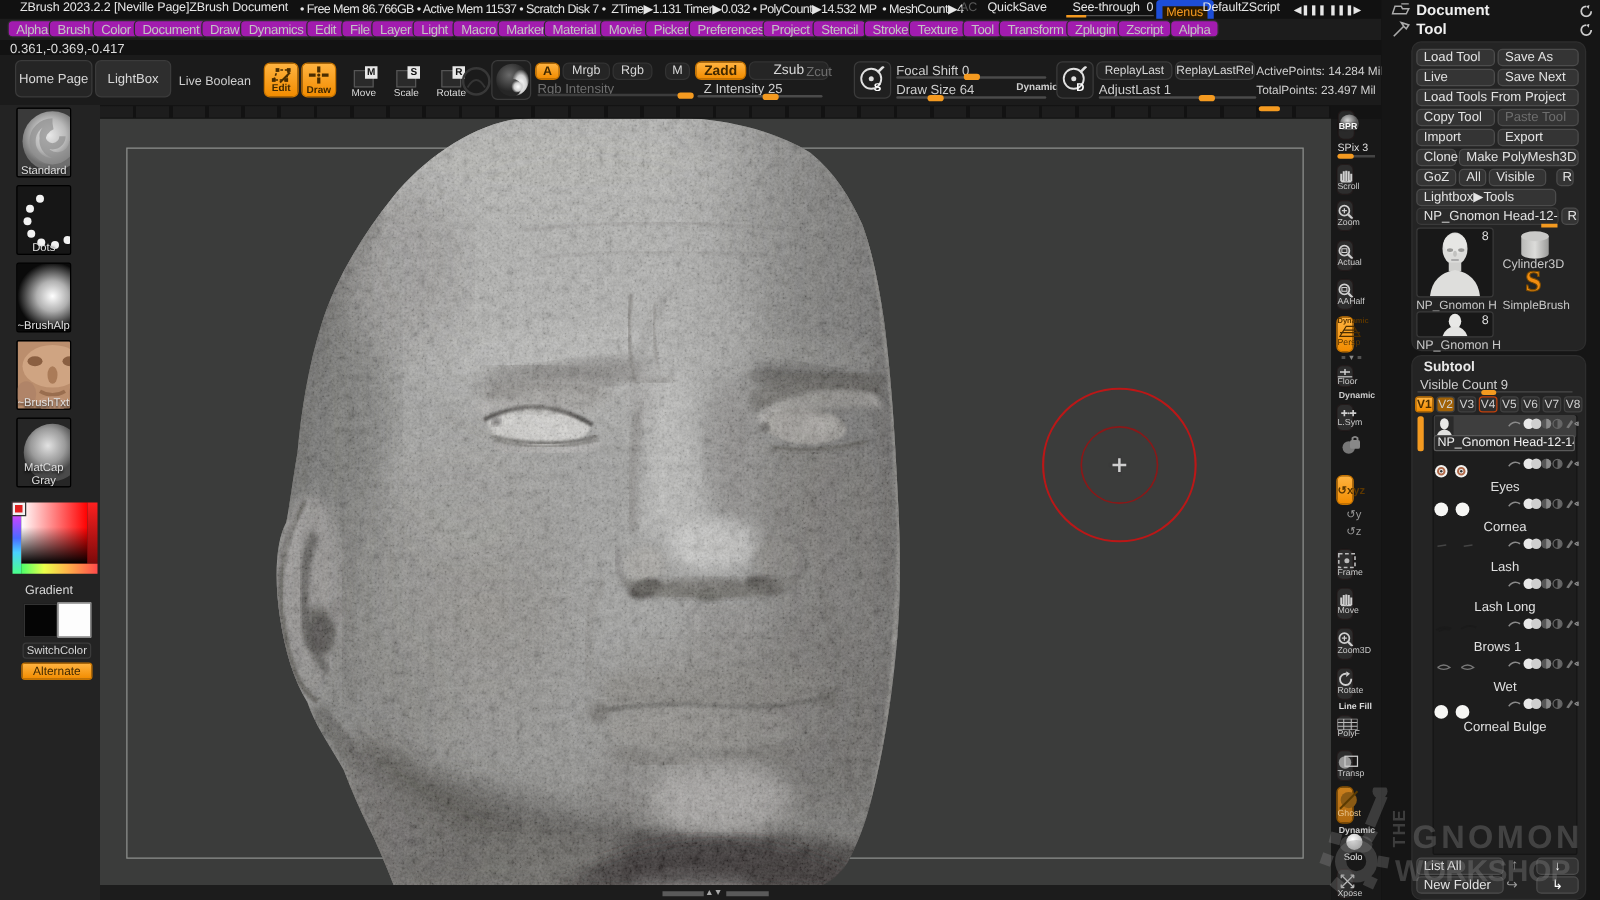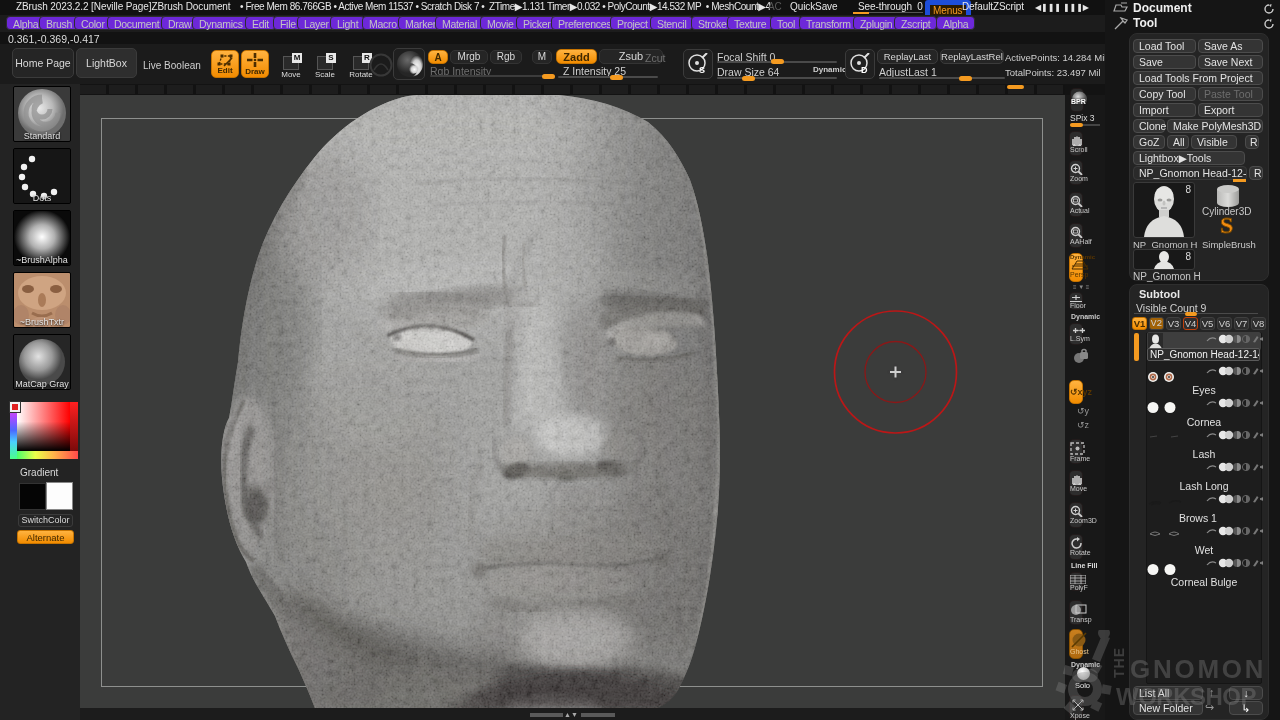--- a/index.html
+++ b/index.html
@@ -2,38 +2,38 @@
 <html><head><meta charset="utf-8">
 <style>
 html,body{margin:0;padding:0;width:1280px;height:720px;overflow:hidden;background:#121212;font-family:"Liberation Sans",sans-serif;}
 *{box-sizing:border-box;}
 .abs{position:absolute;}
 #stage{position:relative;width:1280px;height:720px;}
 
 #titlebar{left:0;top:0;width:1105px;height:15px;background:#111;color:#e6e6e6;font-size:10px;letter-spacing:-0.1px;white-space:nowrap;}
 #titlebar span{position:absolute;top:1px;}
 #menubar{left:0;top:15px;width:1105px;height:17px;background:#1c1c1c;color:#c3c3c3;font-size:10.5px;letter-spacing:-0.3px;}
-.mi{position:absolute;top:1px;height:14px;line-height:14px;padding:0 6px;background:#6d28d9;border:1px solid #2d2d2d;border-radius:4px;}
+.mi{position:absolute;top:1px;height:14px;line-height:14px;padding:0 6px;background:#a21caf;border:1px solid #2d2d2d;border-radius:4px;}
 #coords{left:8px;top:33px;font-size:10.5px;color:#dcdcdc;}
 #shelf{left:0;top:44px;width:1105px;height:40px;background:#1b1b1b;}
 .btn{position:absolute;background:#252525;border:1px solid #3b3b3b;border-radius:5px;color:#d8d8d8;font-size:11px;text-align:center;}
 .obtn{position:absolute;background:linear-gradient(#ffb340,#f28c00);border:1px solid #c77400;border-radius:5px;color:#402800;font-weight:bold;text-align:center;}
 .slider{position:absolute;height:2px;background:#4a4a4a;border-radius:1px;}
 .knob{position:absolute;width:13px;height:5px;background:#f49a20;border-radius:3px;}
 .lbl{position:absolute;color:#cfcfcf;font-size:10.5px;white-space:nowrap;}
 .dim{color:#6f6f6f;}
 
 #tilerow{left:0;top:84px;width:1105px;height:11px;background:#131313;}
 
 #canvas{left:80px;top:95px;width:985px;height:613px;background:#3b3c3b;overflow:hidden;}
 #docborder{left:21px;top:23px;width:942px;height:569px;border:1px solid #8e908e;}
 #bottombar{left:80px;top:708px;width:985px;height:12px;background:#1c1c1c;}
 
 #leftcol{left:0;top:84px;width:80px;height:636px;background:#232323;}
-.thumb{position:absolute;left:13px;width:58px;height:56px;background:#111;border:1px solid #000;border-radius:2px;overflow:hidden;}
+.thumb{position:absolute;left:13px;width:44px;height:56px;background:#111;border:1px solid #000;border-radius:2px;overflow:hidden;}
 .tlabel{position:absolute;left:0;right:0;bottom:0;font-size:9px;color:#e2e2e2;text-align:center;text-shadow:0 1px 2px #000;}
 
 #iconstrip{left:1065px;top:95px;width:40px;height:625px;background:#181818;}
 .sbtn{position:absolute;left:4px;width:14px;background:#2d2d2d;border:1px solid #1006 ;border-radius:5px;color:#c9c9c9;font-size:7px;text-align:center;}
 .sbtn .ic{display:block;margin:2px auto 0;}
 
 #righttray{left:1105px;top:0;width:175px;height:720px;background:#151515;}
 .panel{position:absolute;background:#242424;border:1px solid #2e2e2e;border-radius:8px;}
 .pbtn{position:absolute;background:#343434;border:1px solid #4c4c4c;border-radius:4px;color:#e3e3e3;font-size:10.5px;padding-left:5px;line-height:12px;height:14px;}
 .hdr{position:absolute;color:#efefef;font-size:12px;font-weight:bold;}
@@ -586,21 +586,21 @@
         <path d="M2 12 L10 4 M10 4 L8 1 L14 3 L12 6 Z" stroke="#aaa" stroke-width="1.3" fill="none"></path>
       </svg>
 <div class="hdr" style="left:28px;top:16px;">Tool</div>
 <svg class="abs" style="left:159px;top:19px" width="10" height="10">
         <path d="M5 1 A4 4 0 1 0 9 5" fill="none" stroke="#ccc" stroke-width="1.4"></path>
         <path d="M5 1 L7.5 0 L7 3.2 Z" fill="#ccc"></path>
       </svg>
 <div class="panel" style="left:24px;top:33px;width:140px;height:248px;"></div>
 <div class="pbtn" style="left:28px;top:39px;width:63px;">Load Tool</div>
 <div class="pbtn" style="left:93px;top:39px;width:65px;">Save As</div>
-<div class="pbtn" style="left:28px;top:55px;width:63px;">Save</div>
+<div class="pbtn" style="left:28px;top:55px;width:63px;">Live</div>
 <div class="pbtn" style="left:93px;top:55px;width:65px;">Save Next</div>
 <div class="pbtn" style="left:28px;top:71px;width:130px;">Load Tools From Project</div>
 <div class="pbtn" style="left:28px;top:87px;width:63px;">Copy Tool</div>
 <div class="pbtn" style="left:93px;top:87px;width:65px;color:#6e6e6e;">Paste Tool</div>
 <div class="pbtn" style="left:28px;top:103px;width:63px;">Import</div>
 <div class="pbtn" style="left:93px;top:103px;width:65px;">Export</div>
 <div class="pbtn" style="left:28px;top:119px;width:32px;">Clone</div>
 <div class="pbtn" style="left:62px;top:119px;width:96px;">Make PolyMesh3D</div>
 <div class="pbtn" style="left:28px;top:135px;width:32px;">GoZ</div>
 <div class="pbtn" style="left:62px;top:135px;width:22px;">All</div>
@@ -648,21 +648,21 @@
 <div class="abs" style="right:3px;top:1px;color:#ddd;font-size:10px;">8</div></div>
 <div class="lbl" style="left:28px;top:271px;font-size:10px;color:#c8c8c8;">NP_Gnomon H</div>
 
 <div class="panel" style="left:24px;top:284px;width:140px;height:436px;"></div>
 <div class="lbl" style="left:34px;top:288px;font-size:11px;font-weight:bold;color:#e8e8e8;">Subtool</div>
 <div class="lbl" style="left:31px;top:302px;font-size:10.5px;">Visible Count 9</div>
 <div class="abs" style="left:29px;top:313px;width:124px;height:1px;background:#4a4a4a;"></div>
 <div class="abs" style="left:80px;top:312px;width:12px;height:4px;background:#f49a20;border-radius:2px;"></div>
 <div id="vtabs">
         <div class="abs" style="left:27px;top:317px;width:15px;height:13px;border-radius:3px;font-size:9.5px;text-align:center;line-height:12px;background:linear-gradient(#ffb340,#f28c00);border:1px solid #c77400;color:#4a2d00;font-weight:bold;">V1</div>
-<div class="abs" style="left:44px;top:317px;width:15px;height:13px;border-radius:3px;font-size:9.5px;text-align:center;line-height:12px;background:#a16207;border:1px solid #404040;color:#cfcfcf;font-family:Liberation Mono, monospace;">V2</div>
+<div class="abs" style="left:44px;top:317px;width:15px;height:13px;border-radius:3px;font-size:9.5px;text-align:center;line-height:12px;background:#a16207;border:1px solid #404040;color:#cfcfcf;">V2</div>
 <div class="abs" style="left:61px;top:317px;width:15px;height:13px;border-radius:3px;font-size:9.5px;text-align:center;line-height:12px;background:#2e2e2e;border:1px solid #404040;color:#cfcfcf;">V3</div>
 <div class="abs" style="left:78px;top:317px;width:15px;height:13px;border-radius:3px;font-size:9.5px;text-align:center;line-height:12px;background:#2e2e2e;border:1px solid #c2410c;color:#cfcfcf;">V4</div>
 <div class="abs" style="left:95px;top:317px;width:15px;height:13px;border-radius:3px;font-size:9.5px;text-align:center;line-height:12px;background:#2e2e2e;border:1px solid #404040;color:#cfcfcf;">V5</div>
 <div class="abs" style="left:112px;top:317px;width:15px;height:13px;border-radius:3px;font-size:9.5px;text-align:center;line-height:12px;background:#2e2e2e;border:1px solid #404040;color:#cfcfcf;">V6</div>
 <div class="abs" style="left:129px;top:317px;width:15px;height:13px;border-radius:3px;font-size:9.5px;text-align:center;line-height:12px;background:#2e2e2e;border:1px solid #404040;color:#cfcfcf;">V7</div>
 <div class="abs" style="left:146px;top:317px;width:15px;height:13px;border-radius:3px;font-size:9.5px;text-align:center;line-height:12px;background:#2e2e2e;border:1px solid #404040;color:#cfcfcf;">V8</div>
 </div>
 <div class="abs" style="left:41px;top:332px;width:116px;height:352px;background:#1d1d1d;border:1px solid #151515;border-radius:2px;"></div>
 <div class="abs" style="left:29px;top:333px;width:5px;height:28px;background:#f49a20;border-radius:2px;"></div>
 <div id="stlist">

